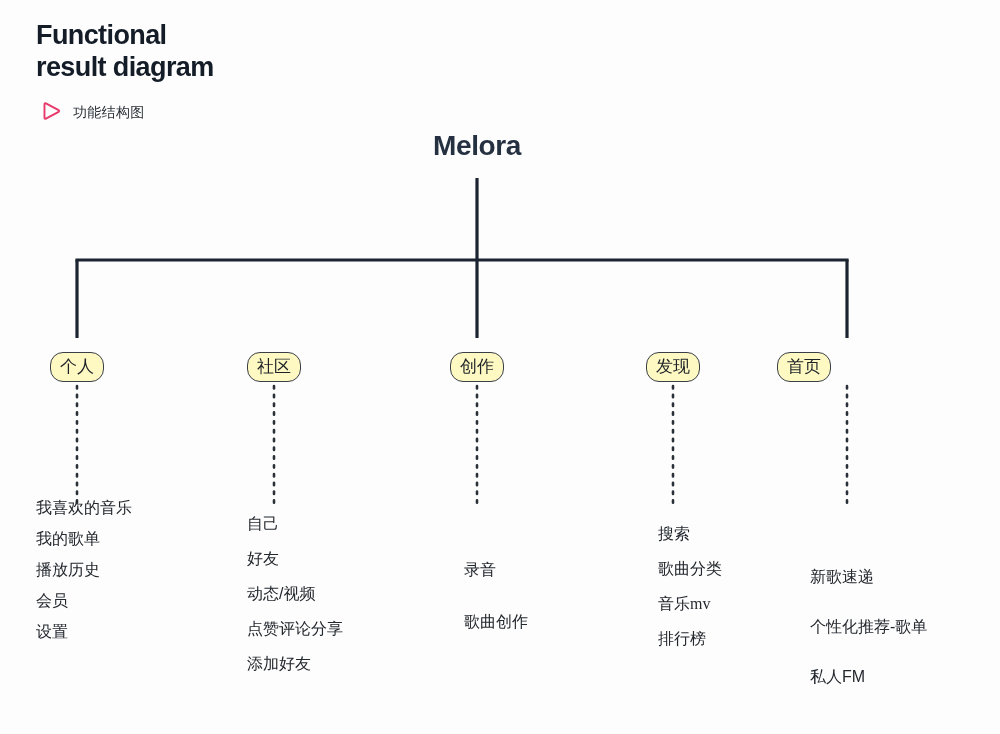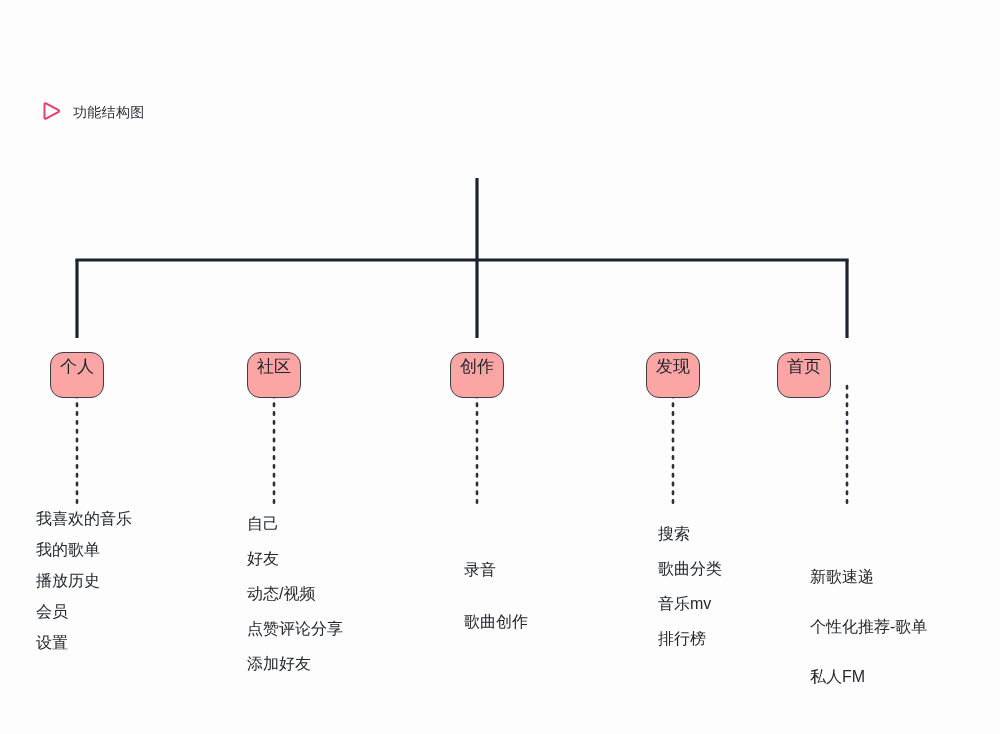--- a/index.html
+++ b/index.html
@@ -77,22 +77,22 @@
     height: 734px;
     pointer-events: none;
   }
 
   
   .node {
     position: absolute;
     transform: translateX(-50%);
     border: 1.6px solid #3a3f47;
     border-radius: 13px;
-    padding: 3px 9px 20px 9px;
-    background: #fca5a5;
+    padding: 3px 9px 4px 9px;
+    background: #fef9c3;
     font-size: 17px;
     color: #1d2228;
     line-height: 1.25;
     white-space: nowrap;
   }
 
   
   .leafcol {
     position: absolute;
     display: flex;
@@ -104,30 +104,33 @@
     color: #23282e;
     line-height: 1;
     white-space: nowrap;
   }
 </style>
 </head>
 <body>
 
 <div id="page">
 
+  <div class="hdr-title">Functional
+result diagram</div>
 
   <div class="hdr-sub-row">
     <span class="play-icon">
       <svg viewBox="0 0 24 24" width="22" height="22" aria-hidden="true">
         <path d="M5.4 3.6 L19.2 11.1 a1.05 1.05 0 0 1 0 1.8 L5.4 20.4 a1.05 1.05 0 0 1 -1.6 -0.9 L3.8 4.5 a1.05 1.05 0 0 1 1.6 -0.9 Z" fill="none" stroke="#e8396a" stroke-width="2.1" stroke-linejoin="round"></path>
       </svg>
     </span>
     <span class="hdr-sub-text">功能结构图</span>
   </div>
 
+  <div class="root-title">Melora</div>
 
   <svg class="wires" viewBox="0 0 1000 734">
     <g id="wire-group" fill="none" stroke="#1b2430" stroke-width="3.2" stroke-linecap="butt">
         <line x1="477" y1="178" x2="477" y2="260"></line>
         <line x1="75.4" y1="260" x2="848.6" y2="260"></line>
         <line x1="77" y1="260" x2="77" y2="338"></line>
         <line x1="477" y1="260" x2="477" y2="338"></line>
         <line x1="847" y1="260" x2="847" y2="338"></line>
       </g>
     <g id="dotted-group" fill="none" stroke="#2a3038" stroke-width="2.6" stroke-linecap="round" stroke-dasharray="2.4 6.4">
@@ -140,39 +143,39 @@
   </svg>
 
   <div id="nodes-layer">
       <div class="node" style="left: 77px; top: 352px;"><span>个人</span></div>
       <div class="node" style="left: 274px; top: 352px;"><span>社区</span></div>
       <div class="node" style="left: 477px; top: 352px;"><span>创作</span></div>
       <div class="node" style="left: 673px; top: 352px;"><span>发现</span></div>
       <div class="node" style="left: 804px; top: 352px;"><span>首页</span></div>
     </div>
   <div id="leaves-layer">
-      <div class="leafcol" style="left: 36px; top: 511px; gap: 15px;">
+      <div class="leafcol" style="left: 36px; top: 500px; gap: 15px;">
         <div class="leaf">我喜欢的音乐</div>
         <div class="leaf">我的歌单</div>
         <div class="leaf">播放历史</div>
         <div class="leaf">会员</div>
         <div class="leaf">设置</div>
       </div>
       <div class="leafcol" style="left: 247px; top: 516px; gap: 19px;">
         <div class="leaf">自己</div>
         <div class="leaf">好友</div>
         <div class="leaf">动态/视频</div>
         <div class="leaf">点赞评论分享</div>
         <div class="leaf">添加好友</div>
       </div>
       <div class="leafcol" style="left: 464px; top: 562px; gap: 36px;">
         <div class="leaf">录音</div>
         <div class="leaf">歌曲创作</div>
       </div>
-      <div class="leafcol" style="left: 658px; top: 526px; gap: 19px;">
+      <div class="leafcol" style="left: 658px; top: 526px; gap: 19px; font-family: Liberation Serif, serif;">
         <div class="leaf">搜索</div>
         <div class="leaf">歌曲分类</div>
         <div class="leaf">音乐mv</div>
         <div class="leaf">排行榜</div>
       </div>
       <div class="leafcol" style="left: 810px; top: 569px; gap: 34px;">
         <div class="leaf">新歌速递</div>
         <div class="leaf">个性化推荐-歌单</div>
         <div class="leaf">私人FM</div>
       </div>

